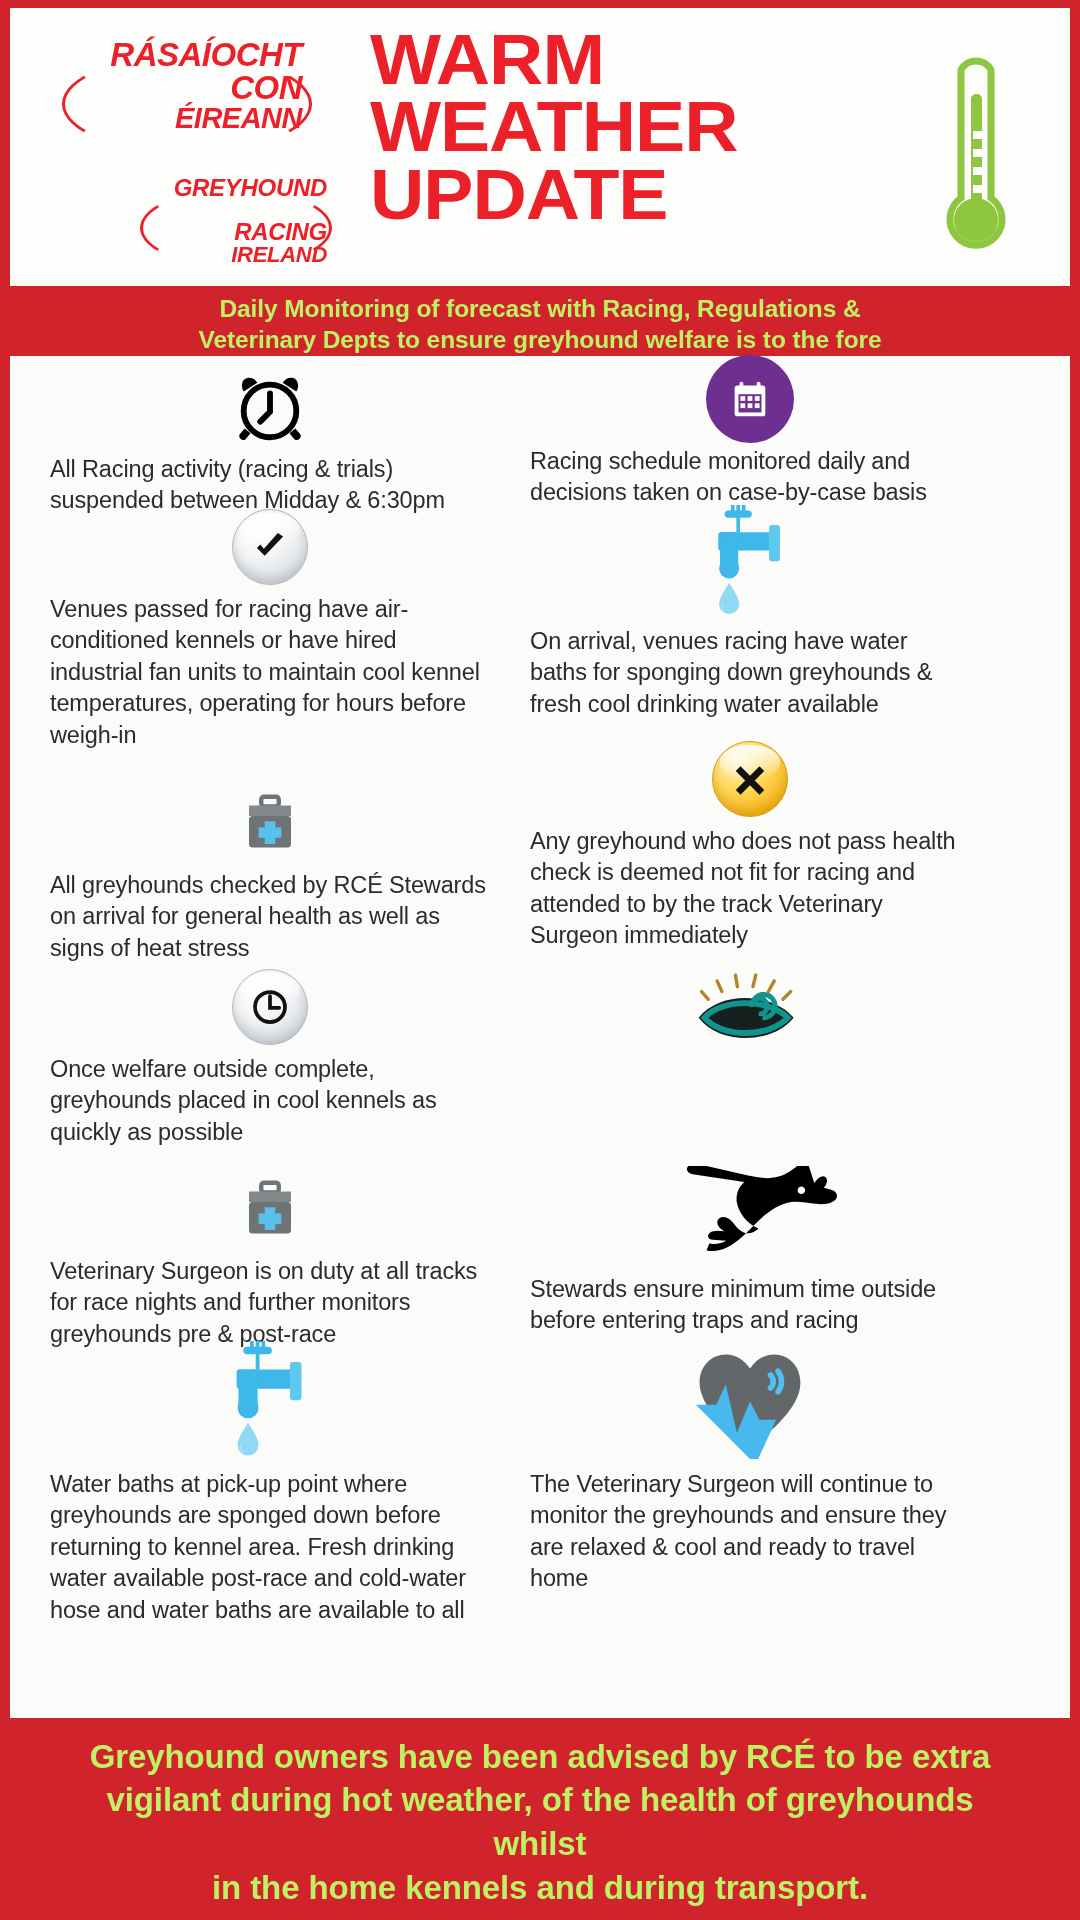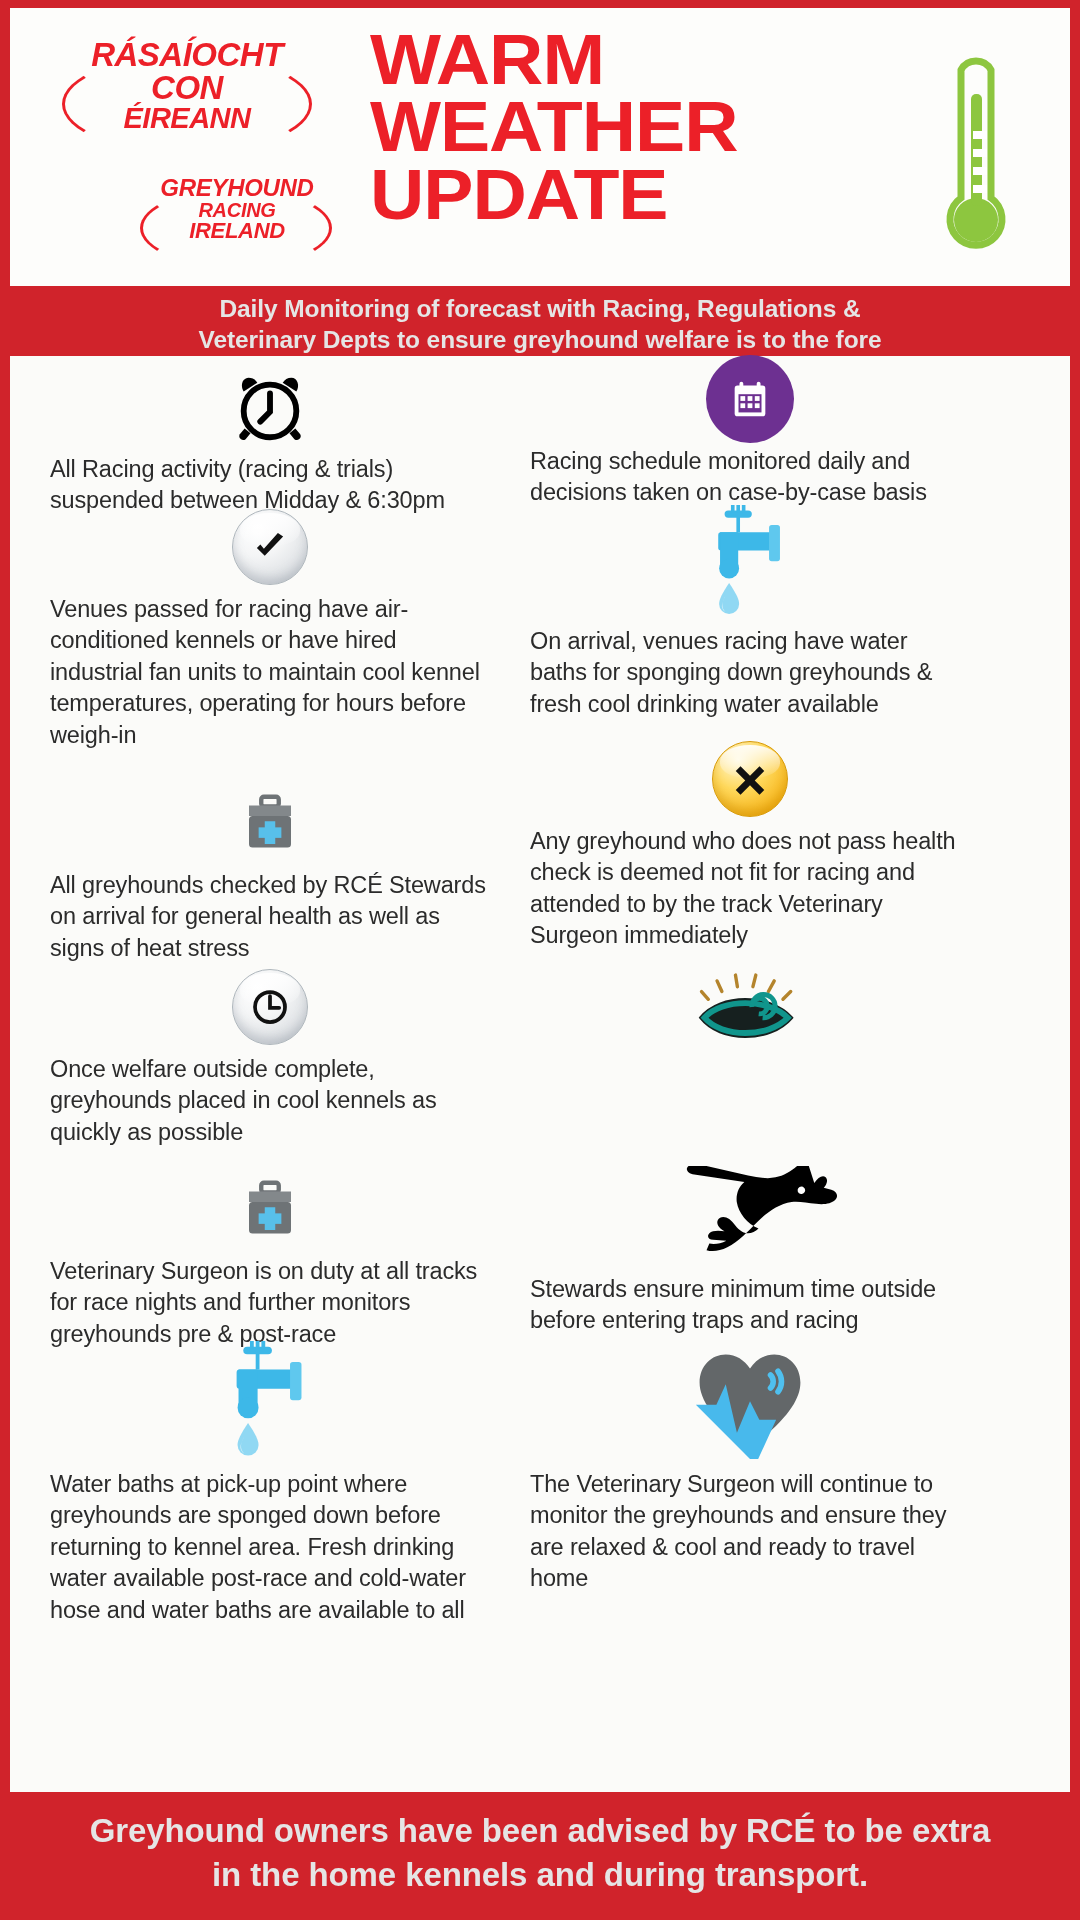--- a/index.html
+++ b/index.html
@@ -44,21 +44,21 @@
     left: 52px;
     top: 28px;
     width: 300px;
     height: 230px;
   }
   .logo-lozenge {
     position: absolute;
     color: #ec2028;
     font-weight: bold;
     font-style: italic;
-    text-align: center;
+    text-align: right;
     line-height: 1.0;
   }
   .lozenge-rings {
     position: absolute;
     border: 3px solid #ec2028;
     border-radius: 50%;
     box-sizing: border-box;
   }
   .logo1 {
     left: 10px;
@@ -76,21 +76,21 @@
     border-top-color: transparent;
     border-bottom-color: transparent;
   }
   .logo2 {
     left: 85px;
     top: 140px;
     width: 180px;
     font-style: italic;
   }
   .logo2 .l1 { font-size: 24px; letter-spacing: -0.3px; }
-  .logo2 .l2 { font-size: 20px; letter-spacing: -0.3px; }
+  .logo2 .l2 { font-size: 24px; letter-spacing: -0.3px; margin-top: 20px; }
   .logo2 .l3 { font-size: 22px; letter-spacing: -0.3px; }
   .ring2 {
     left: 78px;
     top: 152px;
     width: 192px;
     height: 80px;
     border-top-color: transparent;
     border-bottom-color: transparent;
   }
   .header-title {
@@ -112,21 +112,21 @@
     position: absolute;
     right: 48px;
     top: 40px;
     width: 92px;
     height: 215px;
   }
 
   
   .banner {
     background: #d0232b;
-    color: #e5e5e5;
+    color: #bef264;
     text-align: center;
     font-weight: bold;
     box-sizing: border-box;
   }
   .banner-top {
     flex: 0 0 64px;
     font-size: 24.5px;
     line-height: 1.28;
     padding: 7px 60px 0 60px;
     letter-spacing: -0.1px;
@@ -459,17 +459,18 @@
             </svg>
           </div>
           <div class="item-text">The Veterinary Surgeon will continue to monitor the greyhounds and ensure they are relaxed &amp; cool and ready to travel home</div>
         </div>
 
       </div>
     </div>
 
     <div class="banner banner-bottom">
       <div>Greyhound owners have been advised by RCÉ to be extra</div>
+      <div>vigilant during hot weather, of the health of greyhounds whilst</div>
       <div>in the home kennels and during transport.</div>
     </div>
 
   </div>
 </div>
 
 </body></html>

